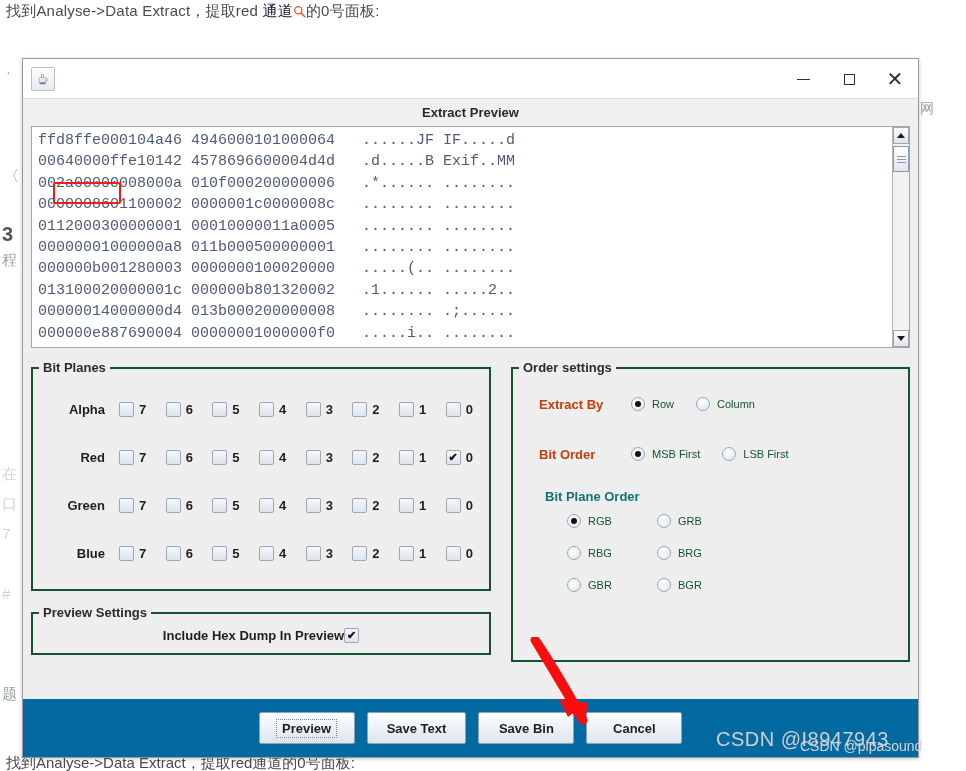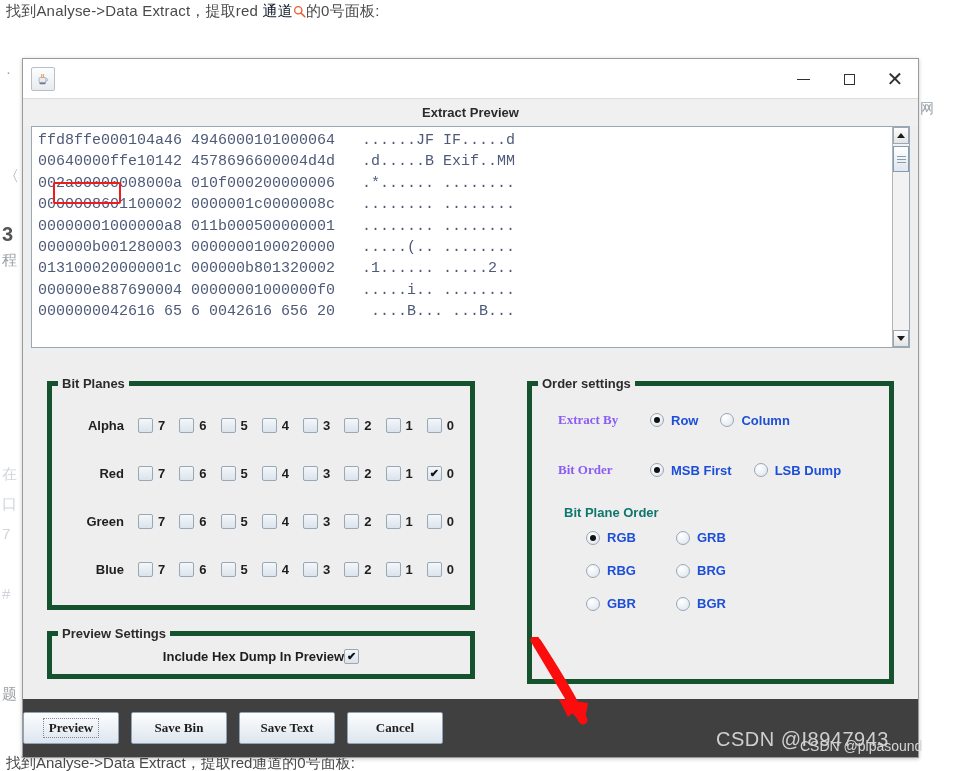--- a/index.html
+++ b/index.html
@@ -125,22 +125,22 @@
     border:1px solid #7f9db9;box-sizing:border-box;
     display:flex;flex-direction:column;justify-content:center;align-items:center;gap:2px;
   }
   .sb-thumb i{display:block;width:9px;height:1px;background:#8a9cb0;}
 
   
   .panels{display:flex;padding:12px 8px 0 8px;gap:20px;}
   .col-left{width:460px;}
   .col-right{flex:1;}
   fieldset.gb{
-    border:5px solid #14532d;
-    margin:16px;padding:0;
+    border:2px solid #14532d;
+    margin:0;padding:0;
     background:transparent;
   }
   fieldset.gb > legend{
     font-size:13px;font-weight:bold;color:#2b2b2b;
     padding:0 4px;margin-left:6px;
   }
   .gb-body{padding:10px 10px 12px 10px;}
 
   .bitrow{display:flex;align-items:center;height:48px;}
   .bitlabel{
@@ -157,39 +157,38 @@
     font-size:12px;color:#111;line-height:1;
   }
   .cb.checked::after{content:"\2714";font-size:11px;color:#111;font-weight:bold;}
   .bitnum{font-size:13px;font-weight:bold;color:#1e1e1e;}
 
   .prev-body{padding:8px 10px 10px 10px;display:flex;align-items:center;justify-content:center;}
   .prev-label{font-size:13px;font-weight:bold;color:#1e1e1e;}
 
   
   .ord-row{display:flex;align-items:center;height:50px;padding-left:16px;}
-  .ord-label{font-size:13px;font-weight:bold;color:#8b5cf6;width:92px;font-family:Liberation Serif, serif;}
+  .ord-label{font-size:13px;font-weight:bold;color:#c2410c;width:92px;}
   .radio-opt{display:flex;align-items:center;gap:7px;margin-right:22px;}
   .rb{
     width:14px;height:14px;border-radius:50%;box-sizing:border-box;
     border:1px solid #9aa7b5;
     background:radial-gradient(circle at 35% 30%,#ffffff 0%,#eaeff5 60%,#d7dfe8 100%);
     display:flex;align-items:center;justify-content:center;
   }
   .rb.sel::after{content:"";width:6px;height:6px;border-radius:50%;background:#111;}
-  .rb-label{font-size:13px;font-weight:bold;color:#1d4ed8;}
+  .rb-label{font-size:11px;font-weight:normal;color:#14532d;}
   .bpo-title{font-size:13px;font-weight:bold;color:#0f766e;padding:10px 0 4px 22px;}
   .bpo-grid{display:grid;grid-template-columns:90px 90px;row-gap:18px;padding:6px 0 10px 44px;}
 
   
   .btnbar{
     position:absolute;left:0;right:0;bottom:0;height:58px;
-    display:flex;align-items:center;gap:12px;
-    background:#404040;
-    font-family:Liberation Serif, serif;
+    display:flex;align-items:center;justify-content:center;gap:12px;
+    background:#0369a1;
   }
   .btn{
     min-width:96px;height:32px;padding:0 14px;
     background:linear-gradient(#fdfefe,#dde5ee);
     border:1px solid #8ea2b8;border-radius:2px;
     font-size:13px;font-weight:bold;color:#1e1e1e;
     display:flex;align-items:center;justify-content:center;
     box-sizing:border-box;cursor:default;
   }
   .btn.focused .btn-inner{border:1px dotted #7a8a9c;padding:1px 5px;}
@@ -261,23 +260,25 @@
   </div>
 
   <div class="dlg-header">Extract Preview</div>
 
   <div class="hexwrap">
     <div class="hexinner">
       <div class="hexrow">ffd8ffe000104a46 4946000101000064   ......JF IF.....d</div>
       <div class="hexrow">00640000ffe10142 4578696600004d4d   .d.....B Exif..MM</div>
       <div class="hexrow">002a00000008000a 010f000200000006   .*...... ........</div>
       <div class="hexrow">0000008601100002 0000001c0000008c   ........ ........</div>
+      <div class="hexrow">0112000300000001 00010000011a0005   ........ ........</div>
       <div class="hexrow">00000001000000a8 011b000500000001   ........ ........</div>
       <div class="hexrow">000000b001280003 0000000100020000   .....(.. ........</div>
       <div class="hexrow">013100020000001c 000000b801320002   .1...... .....2..</div>
+      <div class="hexrow">00000014000000d4 013b000200000008   ........ .;......</div>
       <div class="hexrow">000000e887690004 00000001000000f0   .....i.. ........</div>
       <div class="hexrow">0000000042616 65 6 0042616 656 20    ....B... ...B...</div>
     </div>
     <div class="vscroll">
       <div class="sb-btn">
           <span class="tri-up"></span>
         </div>
       <div class="sb-track">
         <div class="sb-thumb">
             <i></i>
@@ -481,21 +482,21 @@
           </div>
 
           <div class="ord-row">
             <span class="ord-label">Bit Order</span>
             <span class="radio-opt">
               <span class="rb sel"></span>
               <span class="rb-label">MSB First</span>
             </span>
             <span class="radio-opt">
               <span class="rb"></span>
-              <span class="rb-label">LSB Dump</span>
+              <span class="rb-label">LSB First</span>
             </span>
           </div>
 
           <div class="bpo-title">Bit Plane Order</div>
           <div class="bpo-grid">
             <span class="radio-opt">
               <span class="rb sel"></span>
               <span class="rb-label">RGB</span>
             </span>
             <span class="radio-opt">
@@ -523,24 +524,24 @@
         </div>
       </fieldset>
     </div>
   </div>
 
   <div class="btnbar">
     <div class="btn focused">
         <span class="btn-inner">Preview</span>
       </div>
     <div class="btn">
-        <span class="btn-inner">Save Bin</span>
+        <span class="btn-inner">Save Text</span>
       </div>
     <div class="btn">
-        <span class="btn-inner">Save Text</span>
+        <span class="btn-inner">Save Bin</span>
       </div>
     <div class="btn">
         <span class="btn-inner">Cancel</span>
       </div>
   </div>
 
 </div>
 
 <div class="arrow">
   <svg width="130" height="95" viewBox="0 0 130 95">

